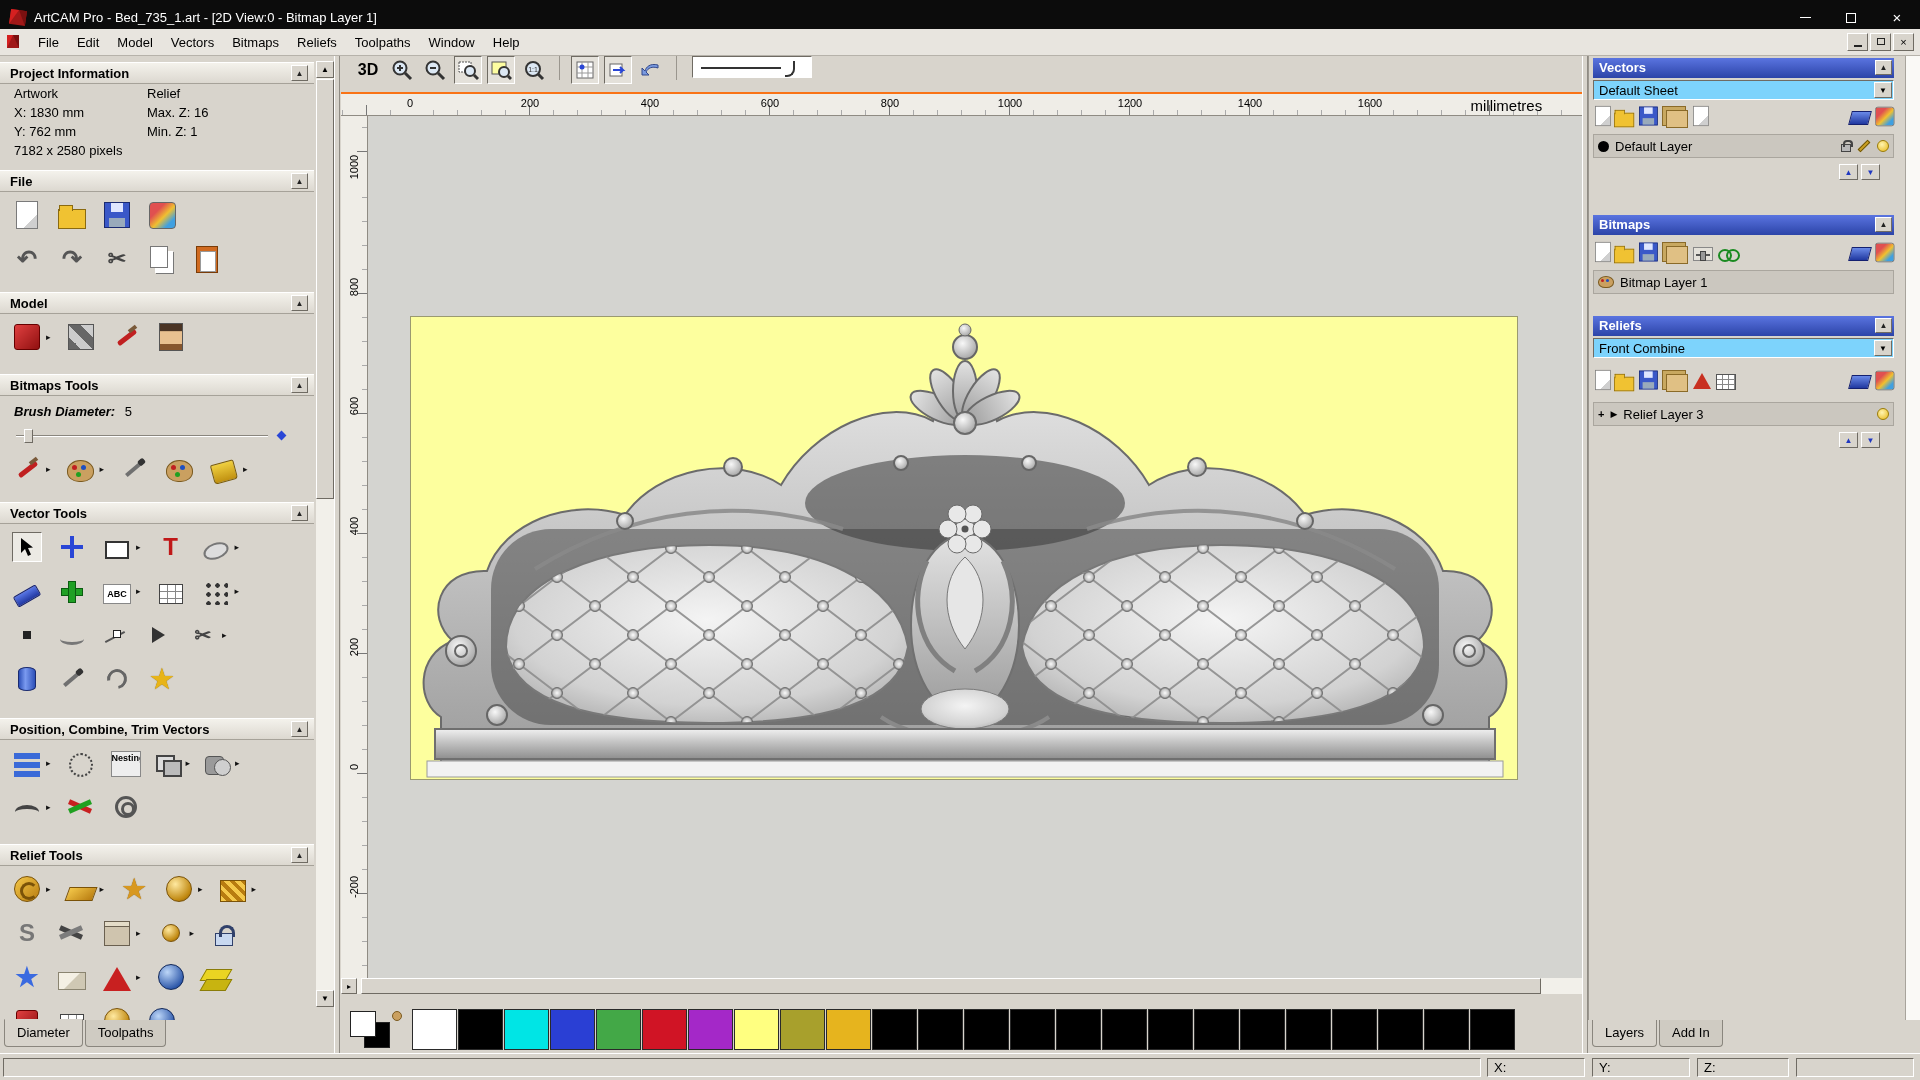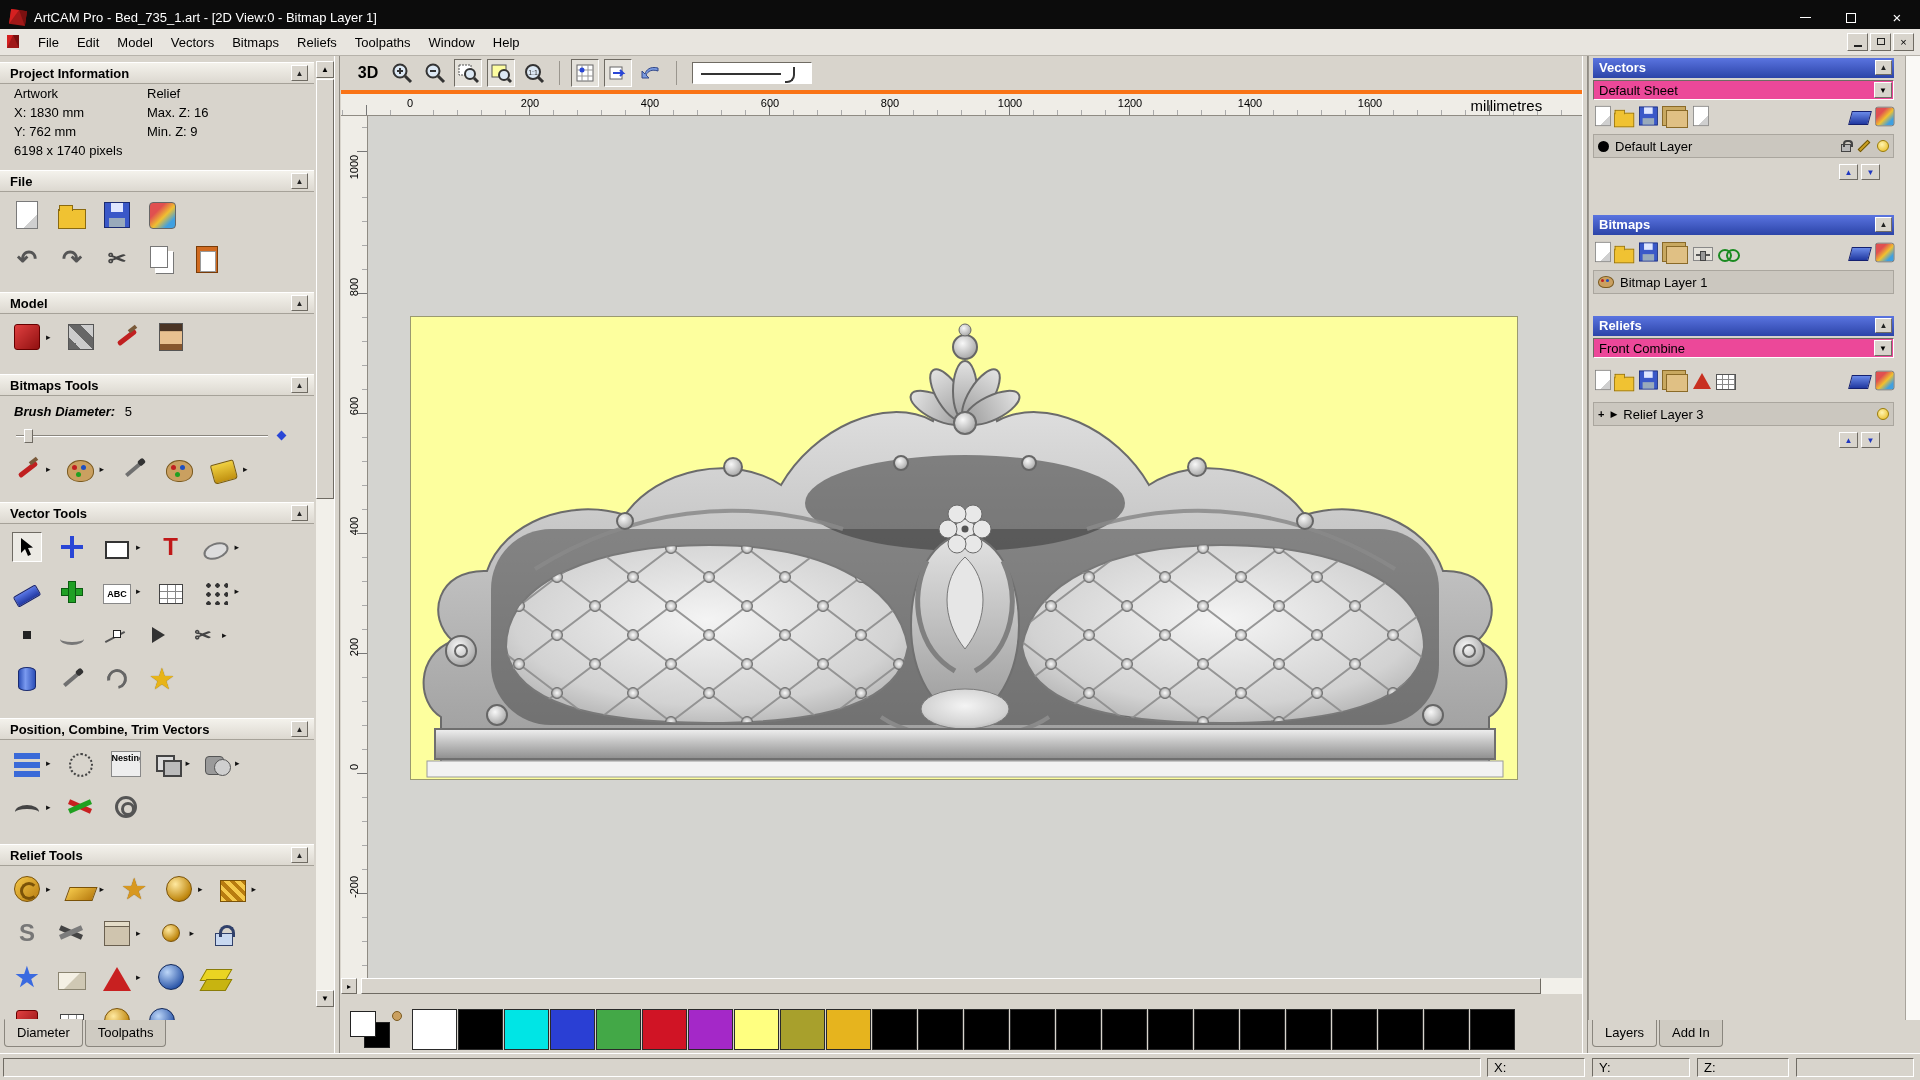--- a/index.html
+++ b/index.html
@@ -116,21 +116,21 @@
 .i-layy{width:26px;height:24px;position:relative;margin-top:4px}
 .i-layy::before{content:"";position:absolute;left:0;top:2px;width:24px;height:10px;background:#ead422;border:1px solid #8a7c08;transform:skewX(-30deg)}
 .i-layy::after{content:"";position:absolute;left:0;top:12px;width:24px;height:10px;background:#c8b410;border:1px solid #8a7c08;transform:skewX(-30deg)}
 
 #lsb{position:absolute;left:316px;top:61px;width:18px;height:946px;background:#f2f0ea}
 #lsb .sbtn{position:absolute;left:0;width:18px;height:17px;font-size:8px;text-align:center;line-height:16px}
 #lsb .thumb{position:absolute;left:0;top:18px;width:18px;height:420px}
 
 .vsplit{position:absolute;width:6px;background:#d8d4cc;border-left:1px solid #fff;border-right:1px solid #8f8b83}
 
-#toolbar{position:absolute;left:341px;top:56px;width:1243px;height:38px;background:#d8d4cc;display:flex;align-items:center;gap:5px;padding-left:12px;border-bottom:4px solid #f97316}
+#toolbar{position:absolute;left:341px;top:56px;width:1243px;height:38px;background:#d8d4cc;display:flex;gap:5px;padding-left:12px;border-bottom:2px solid #f97316}
 .tbtn{width:28px;height:28px;display:flex;align-items:center;justify-content:center;cursor:pointer}
 .tbtn.b{border:1px solid;border-color:#6f6b63 #fff #fff #6f6b63;background:#e4e1da}
 #b3d{font-weight:bold;font-size:16px;width:30px}
 .tsep{width:1px;height:24px;background:#9a968e;margin:0 6px}
 #linew{width:120px;height:22px;background:#fff;position:relative;margin-left:4px}
 #linew::before{content:"";position:absolute;left:8px;top:10px;width:80px;height:2px;background:#333}
 #linew::after{content:"";position:absolute;left:92px;top:4px;width:8px;height:14px;border:2px solid #333;border-top:none;border-left:none;border-radius:0 0 8px 0}
 
 #rcorner{position:absolute;left:341px;top:94px;width:27px;height:22px}
 #rulertop{position:absolute;left:341px;top:94px;width:1243px;height:22px;background:#efede7;border-bottom:1px solid #8f8b83;font-size:11px;
@@ -157,21 +157,21 @@
 .swatch{width:45px;height:41px;border:1px solid #2a2a2a;margin-right:1px;cursor:pointer}
 
 .tabrow{position:absolute;top:1020px;display:flex;gap:2px}
 .tab{padding:5px 12px 6px;background:#cfcbc2;border:1px solid #8a867e;border-top:none;border-radius:0 0 4px 4px;cursor:pointer}
 .tab.active{background:#d8d4cc;font-weight:normal;border-top:1px solid #d8d4cc;margin-top:-1px}
 
 #rpanel{position:absolute;left:1588px;top:56px;width:332px;height:964px;background:#d8d4cc;border-left:1px solid #9b978f}
 #rpanel .strip{position:absolute;right:0;top:0;width:15px;height:964px;background:#faf9f6;border-left:1px solid #a8a49c}
 .bluehdr{position:absolute;left:4px;width:301px;height:20px;background:linear-gradient(#5a74e0,#2c44a8);color:#fff;font-weight:bold;padding:2px 0 0 6px}
 .bluehdr .cbtn{top:2px;right:2px;height:15px;line-height:14px}
-.combo{position:absolute;left:4px;width:301px;height:20px;background:#ec4899;border:1px solid;border-color:#6f6b63 #fff #fff #6f6b63;padding:2px 0 0 5px}
+.combo{position:absolute;left:4px;width:301px;height:20px;background:#7dd3fc;border:1px solid;border-color:#6f6b63 #fff #fff #6f6b63;padding:2px 0 0 5px}
 .combo .dbtn{position:absolute;right:1px;top:1px;width:18px;height:16px;font-size:8px;text-align:center;line-height:15px}
 .irow{position:absolute;left:6px;width:299px;height:24px;display:flex;align-items:center;gap:5px}
 .s22{transform:scale(.72);transform-origin:left center;margin-right:-8px}
 .mr-auto{margin-left:auto}
 .lrow{position:absolute;left:4px;width:301px;height:24px;background:#cbc7bf;border:1px solid #aaa69e;display:flex;align-items:center;padding:0 4px;gap:6px}
 .ldot{width:11px;height:11px;border-radius:50%;background:#000;flex:none}
 .bulb{width:12px;height:12px;border-radius:50%;background:radial-gradient(circle at 40% 35%,#fff4b0,#e8b818);border:1px solid #9a7c08;flex:none}
 .minilock{width:10px;height:8px;background:#b8b8b8;border:1px solid #444;position:relative;flex:none;margin-top:3px}
 .minilock::before{content:"";position:absolute;left:1px;top:-5px;width:6px;height:5px;border:2px solid #444;border-bottom:none;border-radius:4px 4px 0 0}
 .minipen{width:14px;height:4px;background:#caa020;border:1px solid #6a5208;transform:rotate(-45deg);flex:none}
@@ -240,25 +240,25 @@
 
     <div class="shdr" style="top:6px">
       <span>Project Information</span>
       <div class="cbtn raised">▲</div>
     </div>
 
     <div id="pinfo">
       <div>Artwork</div>
       <div>X: 1830 mm</div>
       <div>Y: 762 mm</div>
-      <div>6198 x 1740 pixels</div>
+      <div>7182 x 2580 pixels</div>
       <div class="col2">
         <div>Relief</div>
         <div>Max. Z: 16</div>
-        <div>Min. Z: 9</div>
+        <div>Min. Z: 1</div>
       </div>
     </div>
 
     <div class="shdr" style="top:114px">
       <span>File</span>
       <div class="cbtn raised">▲</div>
     </div>
     <div class="trow" style="top:140px">
       <div class="tic g">
           <div class="i-doc"></div>

